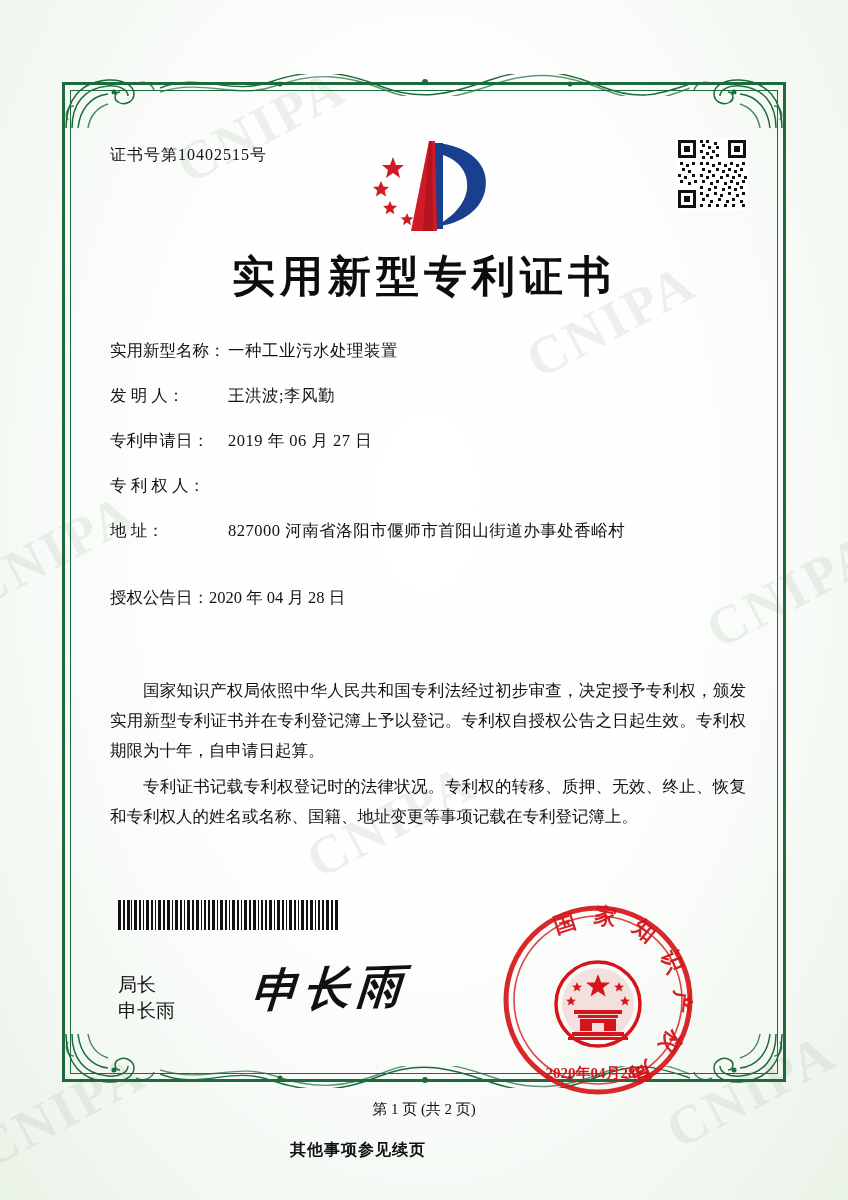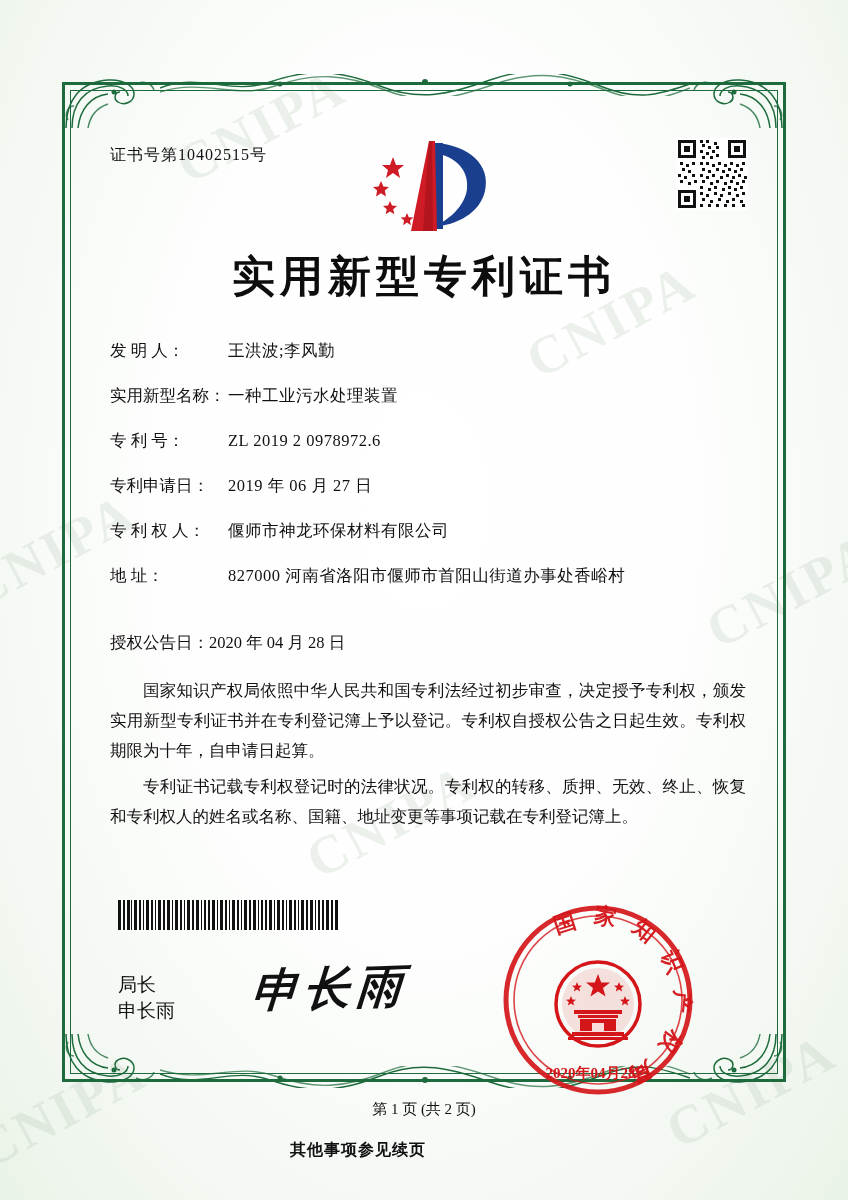--- a/index.html
+++ b/index.html
@@ -424,38 +424,33 @@
             <rect x="28" y="33" width="1.4" height="1.4"></rect>
             <rect x="33" y="33" width="1.4" height="1.4"></rect>
         </g>
       </svg>
     </div>
 
     <div class="title">实用新型专利证书</div>
 
     <div class="fields">
       <div class="field">
-        <span class="lbl">发    明    人：</span>
-        <span class="val">王洪波;李风勤</span>
-      </div>
-      <div class="field">
         <span class="lbl">实用新型名称：</span>
         <span class="val">一种工业污水处理装置</span>
       </div>
       <div class="field">
-        <span class="lbl">专    利    号：</span>
-        <span class="val">ZL 2019 2 0978972.6</span>
+        <span class="lbl">发    明    人：</span>
+        <span class="val">王洪波;李风勤</span>
       </div>
       <div class="field">
         <span class="lbl">专利申请日：</span>
         <span class="val">2019 年 06 月 27 日</span>
       </div>
       <div class="field">
         <span class="lbl">专  利  权  人：</span>
-        <span class="val">偃师市神龙环保材料有限公司</span>
       </div>
       <div class="field">
         <span class="lbl">地        址：</span>
         <span class="val">827000 河南省洛阳市偃师市首阳山街道办事处香峪村</span>
       </div>
       <div class="field-row2">
         <span class="seg1">
           <span>授权公告日：</span><span>2020 年 04 月 28 日</span>
         </span>
       </div>

